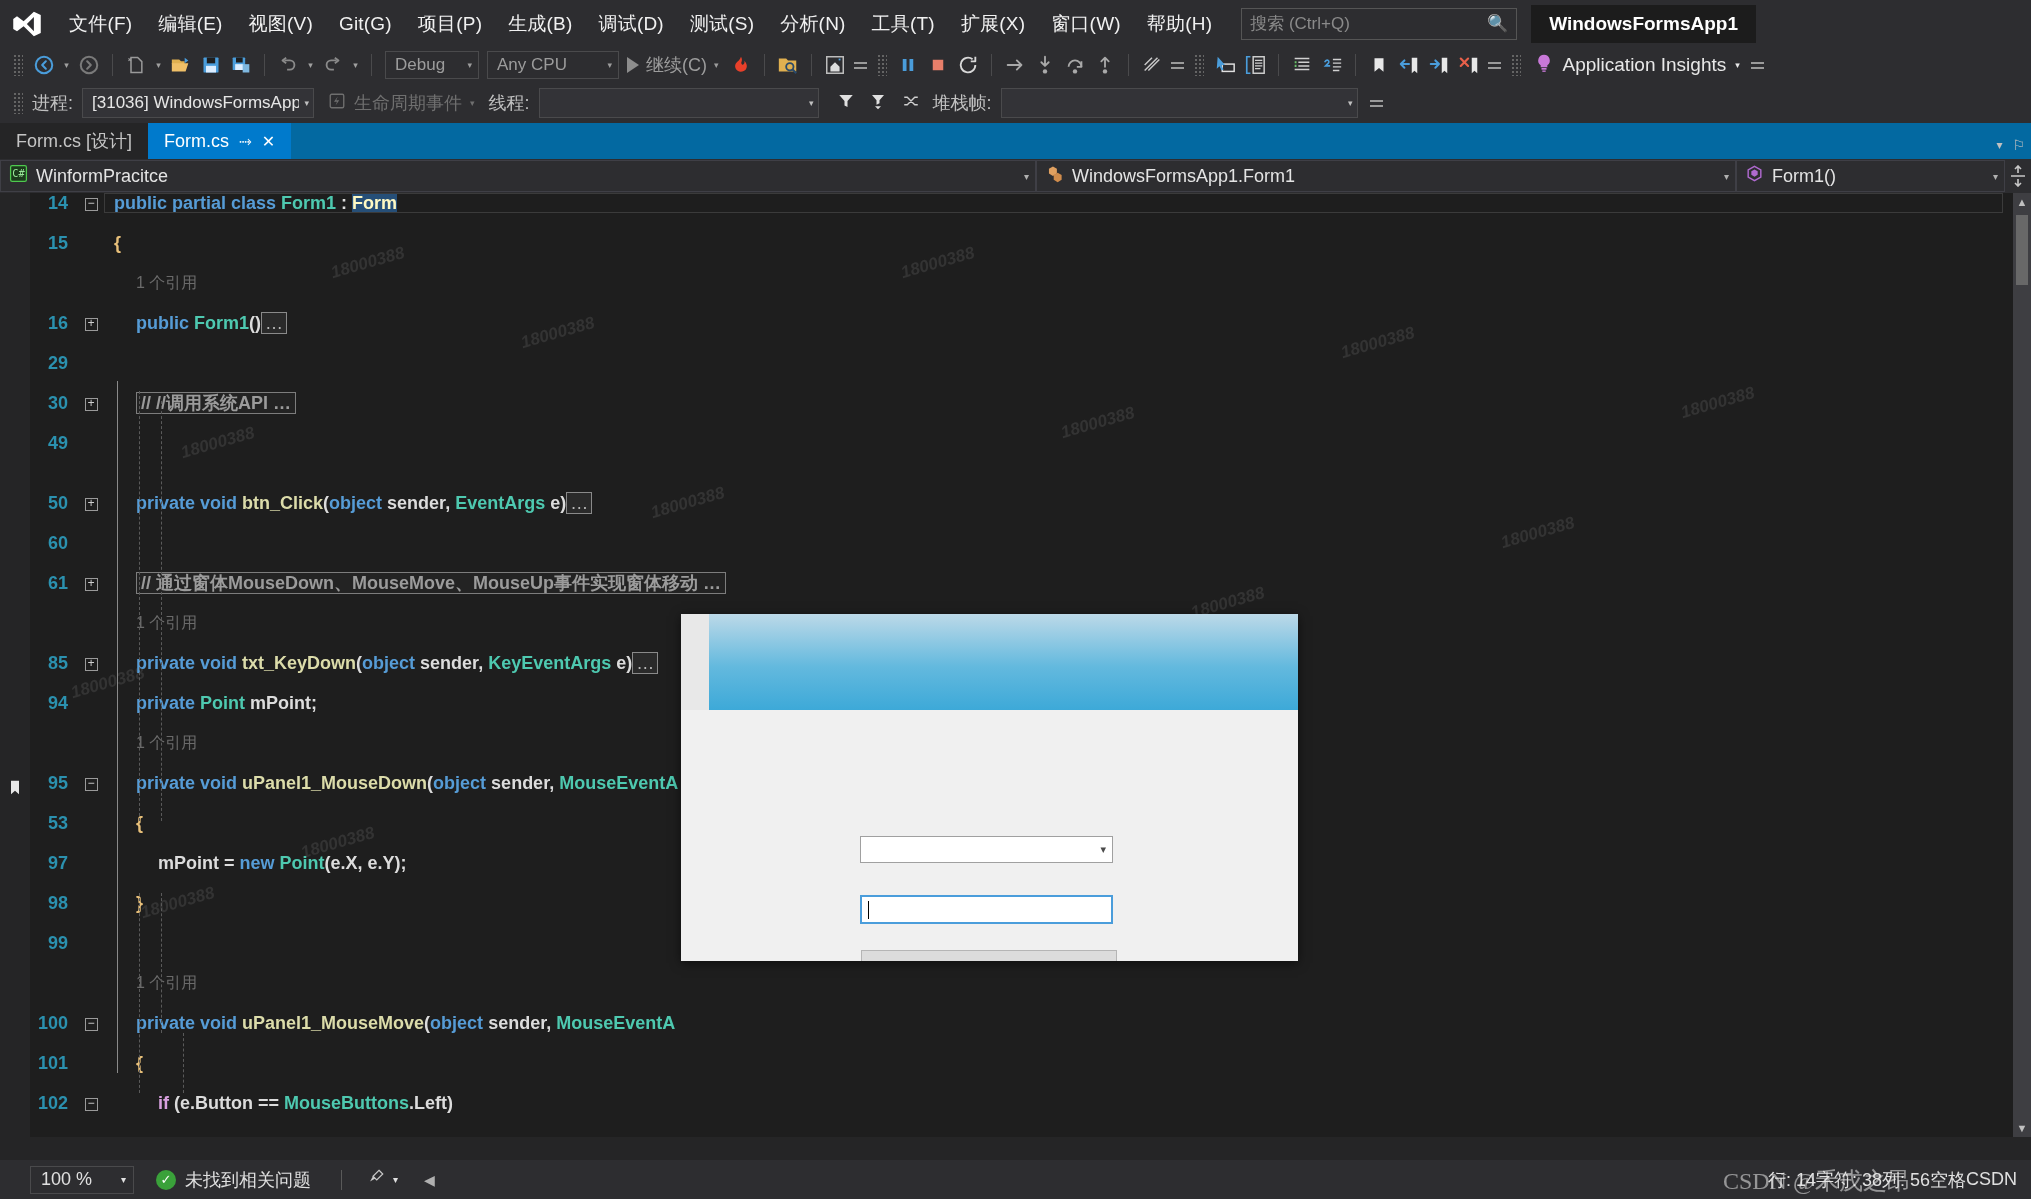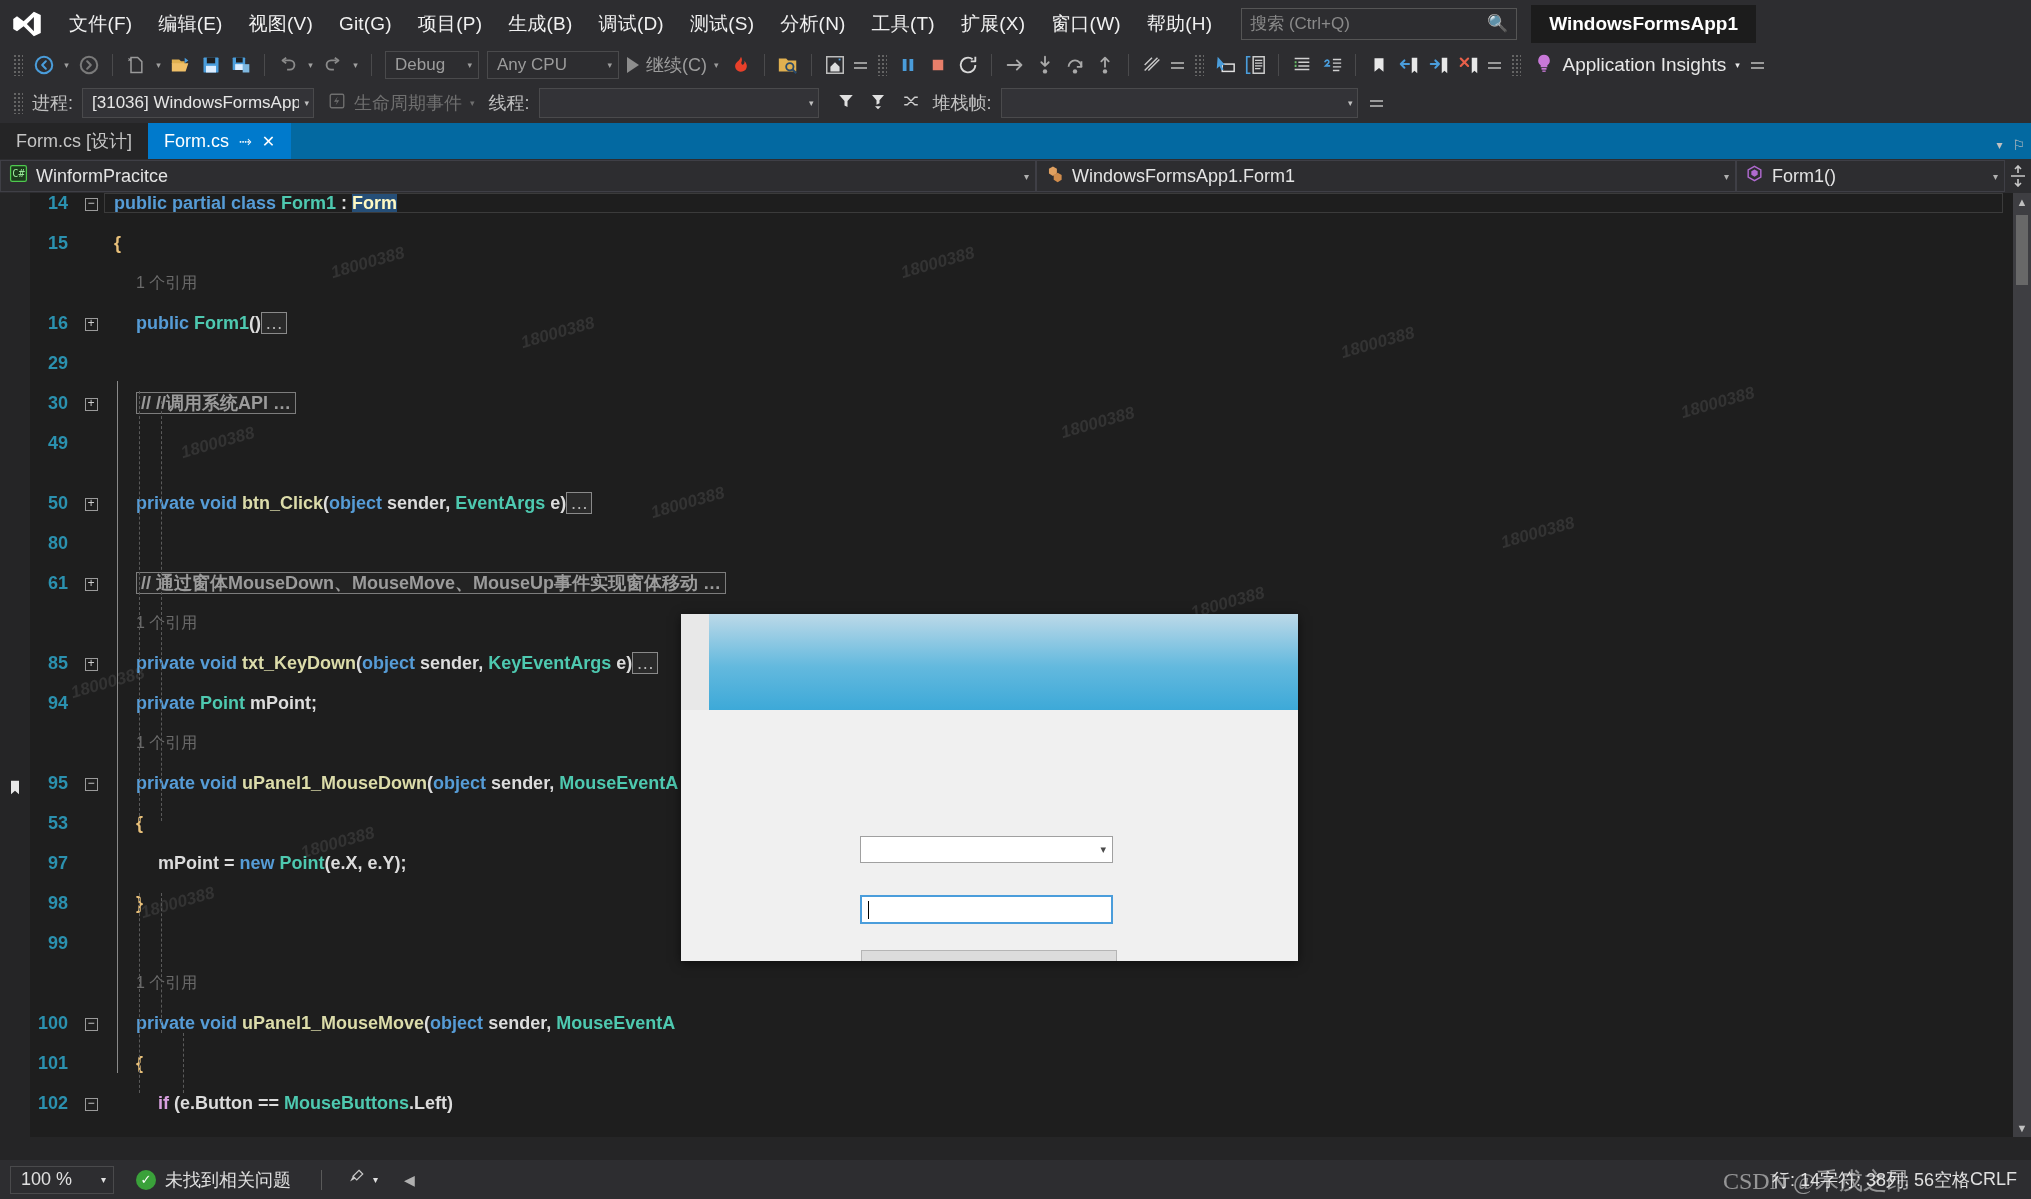--- a/index.html
+++ b/index.html
@@ -152,21 +152,21 @@
 
   
   .vscroll { position: absolute; right: 0; top: 0; width: 18px; bottom: 0; background: #3e3e42; }
   .vscroll .thumb { position: absolute; left: 3px; width: 12px; background: #686868; }
   .vscroll .arrow { position:absolute; left:0; width:18px; height:18px; color:#c0c0c0; font-size:11px;
       display:flex;align-items:center;justify-content:center;}
 
   
   .statusbar {
     position: absolute; bottom: 0; left: 0; right: 0; height: 39px; background: #2d2d30;
-    display: flex; align-items: center; color: #e0e0e0; font-size: 18px;
+    display: flex; align-items: center; color: #e0e0e0; font-size: 18px; padding-left: 20px;
   }
   .zoom-combo {
     width: 104px; height: 28px; margin-left: 10px; border: 1px solid #4a4a4c;
     display: flex; align-items: center; justify-content: space-between; padding: 0 7px 0 10px;
     color: #e0e0e0; font-size: 18px;
   }
   .st-item { display: flex; align-items: center; gap: 9px; margin-left: 22px; }
   .ok-circle { width: 20px; height: 20px; border-radius: 50%; background: #3aa13a; color: #fff;
     font-size: 13px; display: flex; align-items: center; justify-content: center; }
   .st-sep { width: 1px; height: 20px; background: #5a5a5a; margin-left: 30px; }
@@ -565,21 +565,21 @@
       </div>
     <div class="code-area" id="code-area">
         <div class="line" style="top: 0px; position: relative;"><span class="lno">14</span><span class="fold"><span class="boxglyph">−</span></span><span class="ctext" style="padding-left: 10px;"><span class="kw">public </span><span class="kw">partial </span><span class="kw">class </span><span class="typ">Form1</span><span class="pln"> : </span><span class="sel">Form</span></span><div class="curline-box"></div></div>
         <div class="line" style="top: 20px; position: relative;"><span class="lno">15</span><span class="fold"></span><span class="ctext" style="padding-left: 10px;"><span class="brc">{</span></span></div>
         <div class="line" style="top: 40px; position: relative;"><span class="lno"></span><span class="fold"></span><span class="ctext" style="padding-left: 32px;"><span class="ref">1 个引用</span></span></div>
         <div class="line" style="top: 60px; position: relative;"><span class="lno">16</span><span class="fold"><span class="boxglyph">+</span></span><span class="ctext" style="padding-left: 32px;"><span class="kw">public </span><span class="typ">Form1</span><span class="pln">()</span><span class="collapsed">…</span></span></div>
         <div class="line" style="top: 80px; position: relative;"><span class="lno">29</span><span class="fold"></span><span class="ctext" style="padding-left: 32px;"></span></div>
         <div class="line" style="top: 100px; position: relative;"><span class="lno">30</span><span class="fold"><span class="boxglyph">+</span></span><span class="ctext" style="padding-left: 32px;"><span class="cmtbox">// //调用系统API …</span></span></div>
         <div class="line" style="top: 120px; position: relative;"><span class="lno">49</span><span class="fold"></span><span class="ctext" style="padding-left: 32px;"></span></div>
         <div class="line" style="top: 160px; position: relative;"><span class="lno">50</span><span class="fold"><span class="boxglyph">+</span></span><span class="ctext" style="padding-left: 32px;"><span class="kw">private </span><span class="kw">void </span><span class="mth">btn_Click</span><span class="pln">(</span><span class="kw">object </span><span class="pln">sender</span><span class="pln">, </span><span class="typ">EventArgs</span><span class="pln"> e)</span><span class="collapsed">…</span></span></div>
-        <div class="line" style="top: 180px; position: relative;"><span class="lno">80</span><span class="fold"></span><span class="ctext" style="padding-left: 32px;"></span></div>
+        <div class="line" style="top: 180px; position: relative;"><span class="lno">60</span><span class="fold"></span><span class="ctext" style="padding-left: 32px;"></span></div>
         <div class="line" style="top: 200px; position: relative;"><span class="lno">61</span><span class="fold"><span class="boxglyph">+</span></span><span class="ctext" style="padding-left: 32px;"><span class="cmtbox">// 通过窗体MouseDown、MouseMove、MouseUp事件实现窗体移动 …</span></span></div>
         <div class="line" style="top: 220px; position: relative;"><span class="lno"></span><span class="fold"></span><span class="ctext" style="padding-left: 32px;"><span class="ref">1 个引用</span></span></div>
         <div class="line" style="top: 240px; position: relative;"><span class="lno">85</span><span class="fold"><span class="boxglyph">+</span></span><span class="ctext" style="padding-left: 32px;"><span class="kw">private </span><span class="kw">void </span><span class="mth">txt_KeyDown</span><span class="pln">(</span><span class="kw">object </span><span class="pln">sender</span><span class="pln">, </span><span class="typ">KeyEventArgs</span><span class="pln"> e)</span><span class="collapsed">…</span></span></div>
         <div class="line" style="top: 260px; position: relative;"><span class="lno">94</span><span class="fold"></span><span class="ctext" style="padding-left: 32px;"><span class="kw">private </span><span class="typ">Point</span><span class="pln"> mPoint;</span></span></div>
         <div class="line" style="top: 280px; position: relative;"><span class="lno"></span><span class="fold"></span><span class="ctext" style="padding-left: 32px;"><span class="ref">1 个引用</span></span></div>
         <div class="line" style="top: 300px; position: relative;"><span class="lno">95</span><span class="fold"><span class="boxglyph">−</span></span><span class="ctext" style="padding-left: 32px;"><span class="kw">private </span><span class="kw">void </span><span class="mth">uPanel1_MouseDown</span><span class="pln">(</span><span class="kw">object </span><span class="pln">sender</span><span class="pln">, </span><span class="typ">MouseEventA</span></span></div>
         <div class="line" style="top: 320px; position: relative;"><span class="lno">53</span><span class="fold"></span><span class="ctext" style="padding-left: 32px;"><span class="brc">{</span></span></div>
         <div class="line" style="top: 340px; position: relative;"><span class="lno">97</span><span class="fold"></span><span class="ctext" style="padding-left: 54px;"><span class="pln">mPoint = </span><span class="kw">new </span><span class="typ">Point</span><span class="pln">(e.X, e.Y);</span></span></div>
         <div class="line" style="top: 360px; position: relative;"><span class="lno">98</span><span class="fold"></span><span class="ctext" style="padding-left: 32px;"><span class="brc">}</span></span></div>
         <div class="line" style="top: 380px; position: relative;"><span class="lno">99</span><span class="fold"></span><span class="ctext" style="padding-left: 32px;"></span></div>
@@ -648,18 +648,18 @@
     </div>
     <div class="st-item" style="margin-left:26px;gap:20px;">
       <span style="font-size:14px;color:#b0b0b0;">◀</span>
       <span style="font-size:14px;color:#b0b0b0;visibility:hidden;">▶</span>
     </div>
     <div class="st-right">
       <span>行: 14</span>
       <span>字符: 38</span>
       <span>列: 56</span>
       <span>空格</span>
-      <span>CRLF</span>
+      <span>CSDN</span>
     </div>
     <div style="position:absolute;right:120px;bottom:2px;color:rgba(235,235,235,.55);font-size:24px;font-family:'Liberation Serif',serif;pointer-events:none;">CSDN @禾戊之昂</div>
   </div>
 
 </div>
 
 </body></html>

